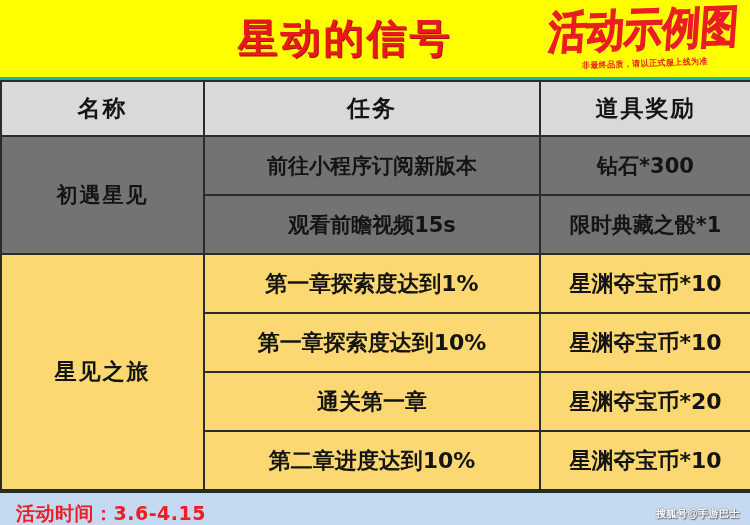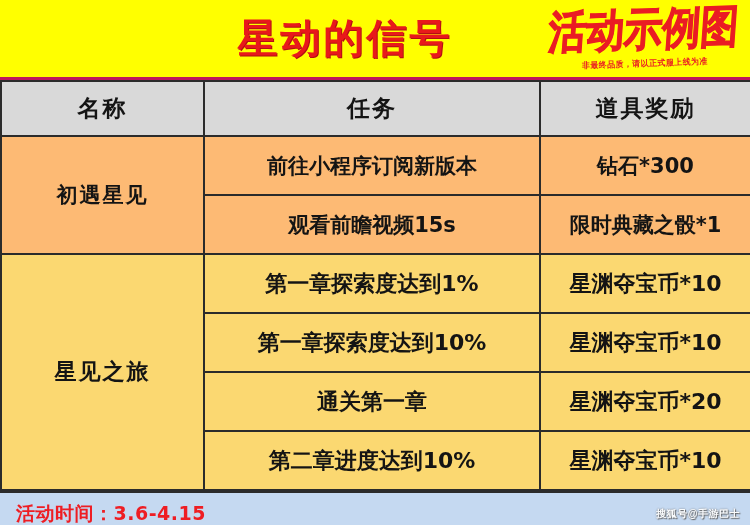--- a/index.html
+++ b/index.html
@@ -20,21 +20,21 @@
     box-sizing: border-box;
     background: #ffffff;
     overflow: hidden;
   }
 
   
   .title-bar {
     position: relative;
     height: 80px;
     background: #ffff00;
-    border-bottom: 3px solid #be185d;
+    border-bottom: 3px solid #14b8a6;
     box-sizing: border-box;
     display: flex;
     align-items: center;
     justify-content: center;
   }
   .title-text {
     font-family: "DejaVu Serif", "Liberation Serif", serif;
     font-weight: bold;
     font-size: 40px;
     color: #e8191b;
@@ -97,21 +97,21 @@
   .col-task  { width: 336px; }
   .col-award { width: 211px; }
 
   thead th {
     background: #d9d9d9;
     height: 53px;
     font-size: 23px;
     letter-spacing: 2px;
   }
 
-  .row-a td { background: #fdba74; height: 57px; font-size: 21px; }
+  .row-a td { background: #737373; height: 57px; font-size: 21px; }
   .row-b td { background: #fbd871; height: 57px; font-size: 22px; }
   .cell-group { font-size: 22px; letter-spacing: 2px; }
 
   
   .footer {
     position: relative;
     height: 43px;
     background: #c5d9f1;
     border-top: 2px solid #2b2b2b;
     box-sizing: border-box;

